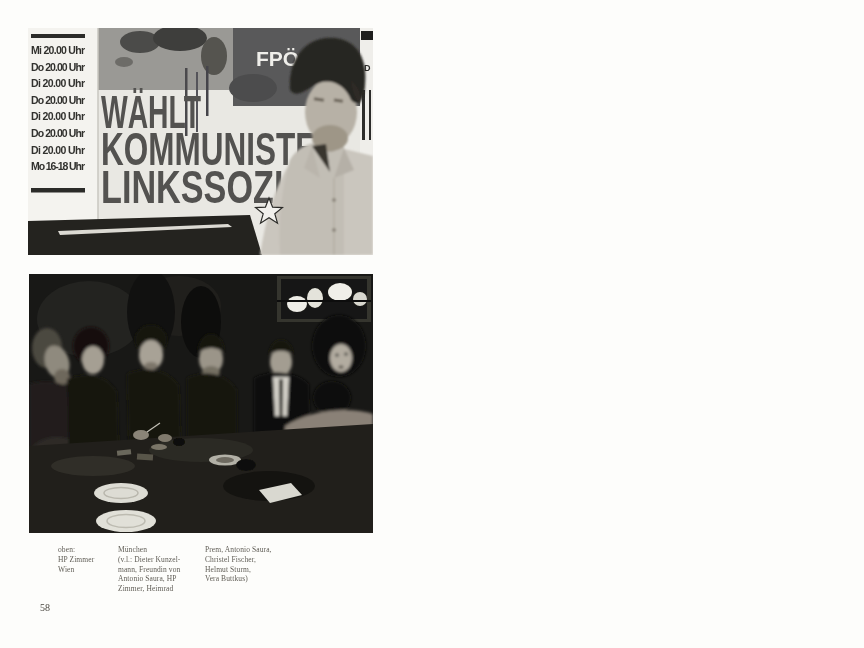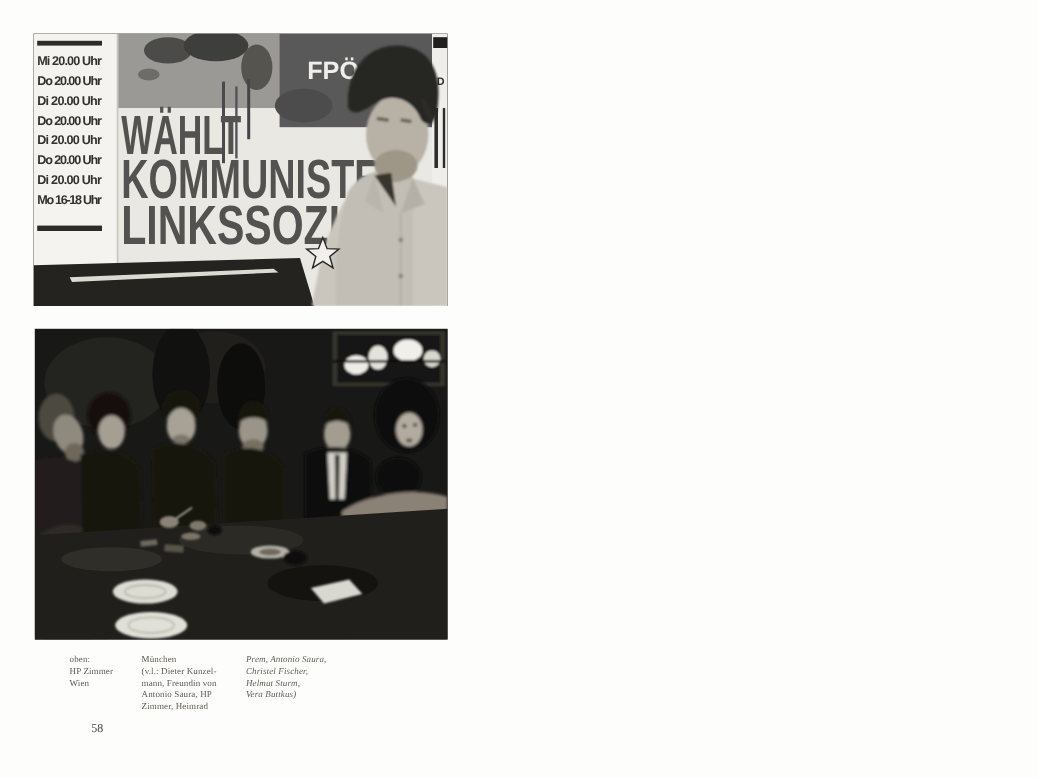--- a/index.html
+++ b/index.html
@@ -17,23 +17,23 @@
   figure.photo{margin:0;position:absolute;overflow:hidden;background:#111;}
   .photo-top{left:28px;top:28px;width:345px;height:227px;}
   .photo-bottom{left:29px;top:274px;width:344px;height:259px;}
   .photo svg{display:block;width:100%;height:100%;}
 
   .captions{position:absolute;top:545px;left:0;width:432px;
     font-size:7.5px;line-height:9.8px;color:#5f5c55;letter-spacing:.1px;}
   .caption-col{position:absolute;white-space:pre-line;top:0;}
   .caption-col.c1{left:58px;width:66px;}
   .caption-col.c2{left:118px;width:84px;}
-  .caption-col.c3{left:205px;width:110px;font-style:italic;}
-
-  .page-number{position:absolute;font-size:10px;color:#49463f;margin-left:36px;}
+  .caption-col.c3{left:205px;width:110px;}
+
+  .page-number{position:absolute;font-size:10px;color:#49463f;}
   .pn-left{left:40px;top:602px;}
 
   .sched{font-family:"Liberation Sans",sans-serif;font-weight:bold;fill:#31312e;}
   .posterword{font-family:"Liberation Sans",sans-serif;font-weight:bold;fill:#535250;}
   .fpo{font-family:"Liberation Sans",sans-serif;font-weight:bold;fill:#efeeea;}
   .stripd{font-family:"Liberation Sans",sans-serif;font-weight:bold;fill:#2c2c2a;}
 </style>
 </head>
 <body>
 

